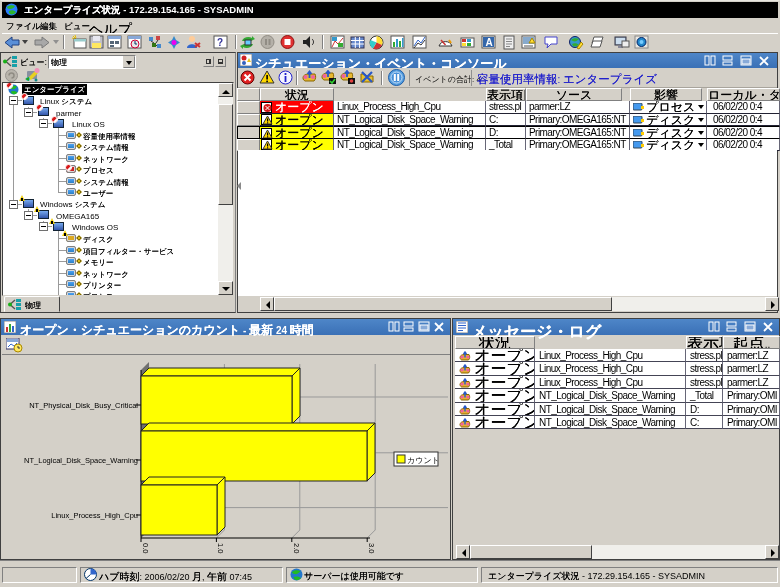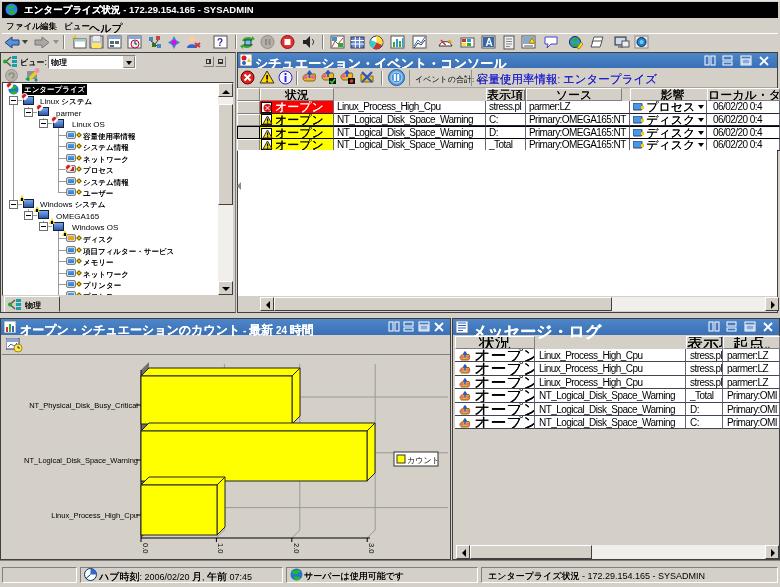--- a/index.html
+++ b/index.html
@@ -22,21 +22,21 @@
     <circle cx="6.5" cy="6.5" r="6" fill="#2a7fff"></circle>
     <path d="M2 4 C4 2 8 2 10 3 C9 5 7 6 5 6 C3 6 2 5 2 4Z" fill="#2db52d"></path>
     <path d="M4 8 C6 7 9 7 11 9 C10 11 7 12 5 11 C4 10 3.5 9 4 8Z" fill="#2db52d"></path>
   </svg>
 <div class="a" style="left:24px;top:4px;color:#fff;font-weight:bold;font-size:9.5px"><k style="font-size:9.5px">エンタープライズ状況</k> - 172.29.154.165 - SYSADMIN</div>
 
 <div class="a" style="left:2px;top:18px;width:776px;height:15px;background:#d4d0c8"></div>
 <div class="a" style="left:6px;top:21px;font-size:9px"><k style="font-size:8.5px">ファイル</k></div>
 <div class="a" style="left:40px;top:21px;font-size:9px"><k style="font-size:8.5px">編集</k></div>
 <div class="a" style="left:64px;top:21px;font-size:9px"><k style="font-size:8.5px">ビュー</k></div>
-<div class="a" style="left:89px;top:21px;font-size:9px"><k style="font-size:11px">ヘルプ</k></div>
+<div class="a" style="left:89px;top:21px;font-size:9px"><k style="font-size:14px">ヘルプ</k></div>
 
 <div class="a" style="left:2px;top:33px;width:776px;height:19px;background:#d4d0c8;border-top:1px solid #fff"></div>
 <div id="toolbar" class="a" style="left:0;top:34px;width:780px;height:18px">
 <svg class="a" style="left:4px;top:1px" width="16" height="15">
       <path d="M1 7.5 L8 2 L8 5 L15 5 L15 10 L8 10 L8 13Z" fill="#5a8fd8" stroke="#204080"></path>
     </svg>
 <div class="a" style="left:22px;top:6px;width:0;height:0;border:3px solid transparent;border-top:4px solid #404040"></div>
 <svg class="a" style="left:34px;top:1px" width="16" height="15">
       <path d="M15 7.5 L8 2 L8 5 L1 5 L1 10 L8 10 L8 13Z" fill="#a8a8a8" stroke="#787878"></path>
     </svg>
@@ -436,21 +436,21 @@
 .rc{position:absolute;overflow:hidden;white-space:nowrap;height:12.5px;line-height:12.5px;font-size:10px;letter-spacing:-0.55px;background:#fff;border-right:1px solid #667;border-bottom:1px solid #223;padding-left:3px}
 .rsel{position:absolute;background:#d4d0c8;border:1px solid;border-color:#fff #808080 #808080 #fff;height:12.5px}
 .sic{position:absolute;top:0.5px;left:1px;width:11px;height:11px;background:#fff;border:1px solid #000}
 .varr{position:absolute;right:2px;top:4px;width:0;height:0;border:3.5px solid transparent;border-top:4.5px solid #000}
 </style>
 <div id="ectable" class="a" style="left:237px;top:88px;width:543px;height:63px">
   <div class="hc" style="left:0;width:23px"></div>
   <div class="hc" style="left:23px;width:74px"><k>状況</k></div>
   <div class="hc" style="left:249px;width:40px"><k>表示項目</k></div>
   <div class="hc" style="left:289px;width:96px"><k>ソース</k></div>
-  <div class="hc" style="left:393px;width:85px"><k>影響</k></div>
+  <div class="hc" style="left:393px;width:72px"><k>影響</k></div>
   <div class="hc" style="left:470px;width:73px"><k>ローカル・タイム</k></div>
 
   <div class="rsel" style="left:0;top:13px;width:23px"></div>
   <div class="rc" style="left:23px;top:13px;width:74px;background:#ff0000;color:#fff;padding-left:1px"><span class="sic"><svg width="11" height="11">
           <circle cx="5.5" cy="5" r="4" fill="#d81818"></circle>
           <path d="M3.5 3 L7.5 7 M7.5 3 L3.5 7" stroke="#fff"></path>
         </svg></span><span style="margin-left:14px"><k>オープン</k></span></div>
   <div class="rc" style="left:97px;top:13px;width:152px">Linux_Process_High_Cpu</div>
   <div class="rc" style="left:249px;top:13px;width:40px">stress.pl</div>
   <div class="rc" style="left:289px;top:13px;width:104px">parmer:LZ</div>

